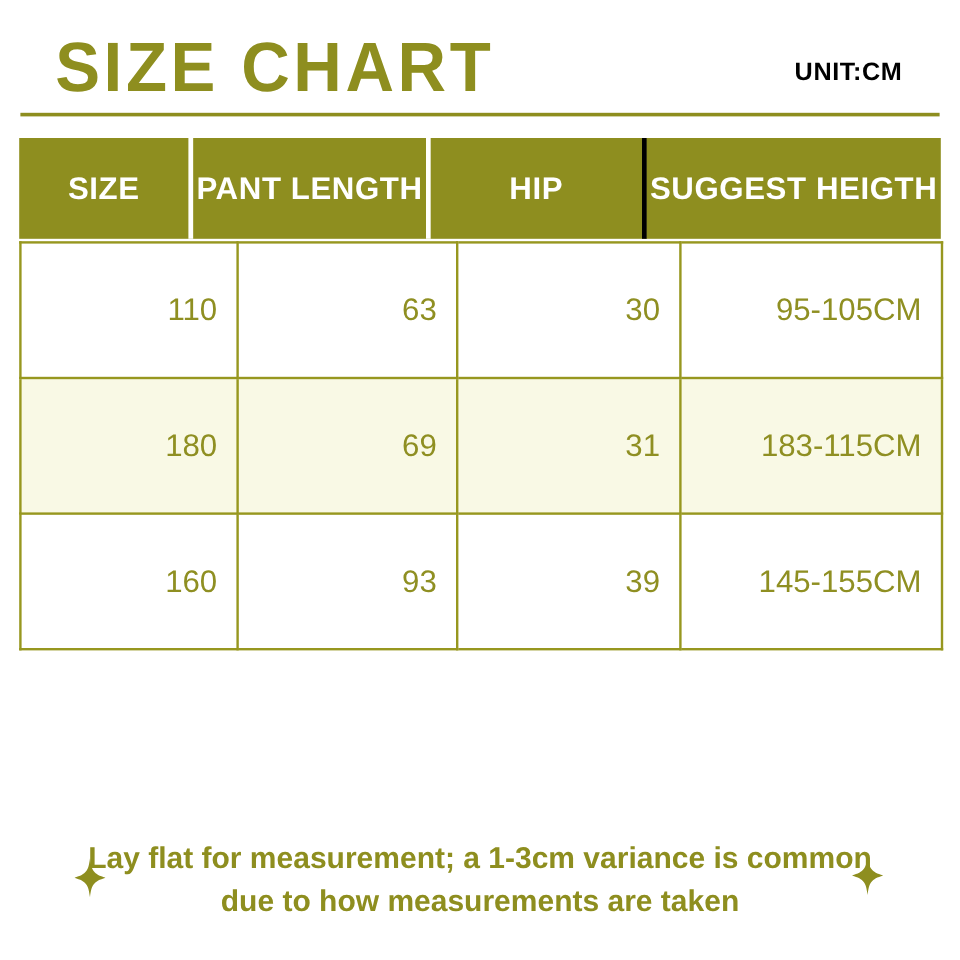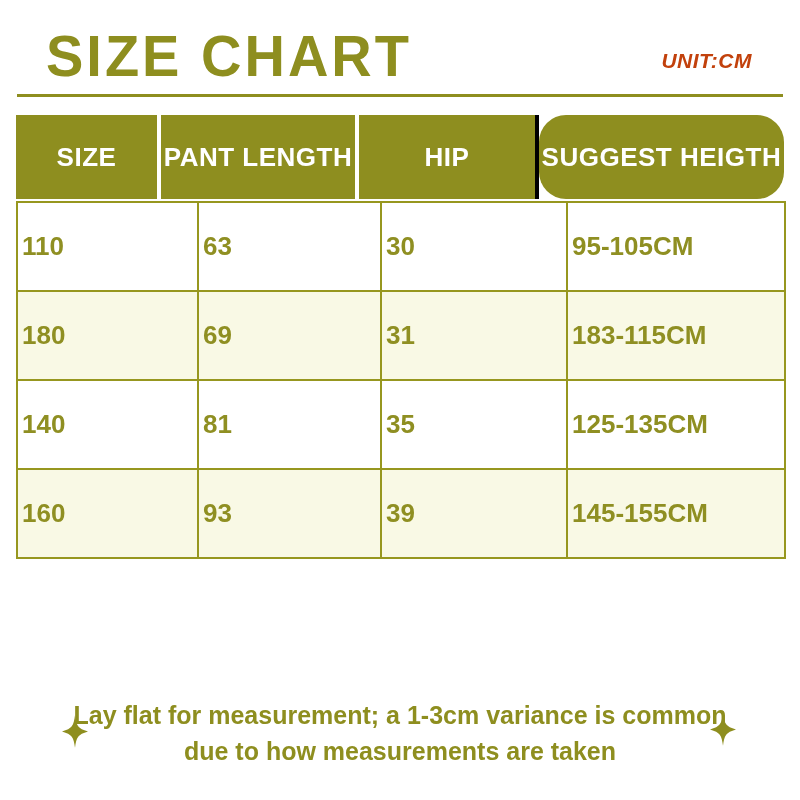--- a/index.html
+++ b/index.html
@@ -25,22 +25,21 @@
     transform-origin: left top;
     white-space: nowrap;
   }
   .unit {
     position: absolute;
     right: 48px;
     top: 49px;
     font-size: 21px;
     font-weight: 700;
     letter-spacing: 0.5px;
-    color: #c2410c;
-    font-style: italic;
+    color: #000000;
   }
   .divider {
     position: absolute;
     left: 17px;
     top: 94px;
     width: 766px;
     height: 3px;
     background: #8e8e1f;
   }
   
@@ -63,37 +62,37 @@
     letter-spacing: 0.5px;
     display: flex;
     align-items: center;
     justify-content: center;
     box-sizing: border-box;
     transform: none;
   }
   .th:nth-child(1) { width: 150px; border-right: 4px solid #ffffff; }
   .th:nth-child(2) { width: 205px; border-right: 4px solid #ffffff; }
   .th:nth-child(3) { width: 186px; border-right: 4px solid #000000; }
-  .th:nth-child(4) { width: 254px; border-radius: 27px; }
+  .th:nth-child(4) { width: 254px; }
   table.body {
     width: 768px;
     margin-top: 2px;
     border-collapse: collapse;
     table-layout: fixed;
   }
   table.body td {
     border: 2px solid #97971f;
     height: 79px;
-    text-align: left;
+    text-align: right;
     vertical-align: middle;
     font-size: 26px;
-    font-weight: 700;
+    font-weight: 400;
     color: #8f8f22;
     background: #ffffff;
-    padding: 4px;
+    padding: 16px;
   }
   table.body tr:nth-child(even) td { background: #f9f9e5; }
   col.c1 { width: 181px; }
   col.c2 { width: 183px; }
   col.c3 { width: 186px; }
   col.c4 { width: 218px; }
   
   .note {
     position: absolute;
     left: 0;
@@ -144,26 +143,20 @@
           <td>30</td>
           <td>95-105CM</td>
         </tr>
         <tr>
           <td>180</td>
           <td>69</td>
           <td>31</td>
           <td>183-115CM</td>
         </tr>
         <tr>
-          <td>140</td>
-          <td>81</td>
-          <td>35</td>
-          <td>125-135CM</td>
-        </tr>
-        <tr>
           <td>160</td>
           <td>93</td>
           <td>39</td>
           <td>145-155CM</td>
         </tr>
       </tbody>
     </table>
   </div>
 
   <div class="note">

